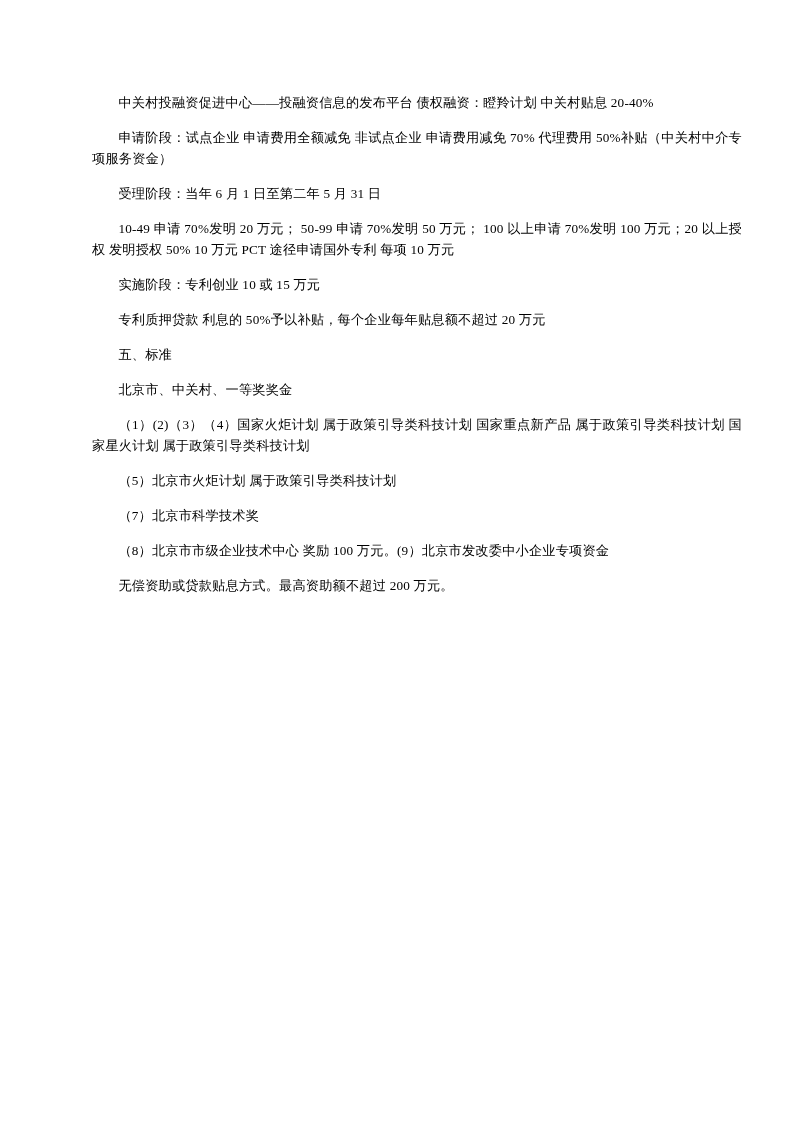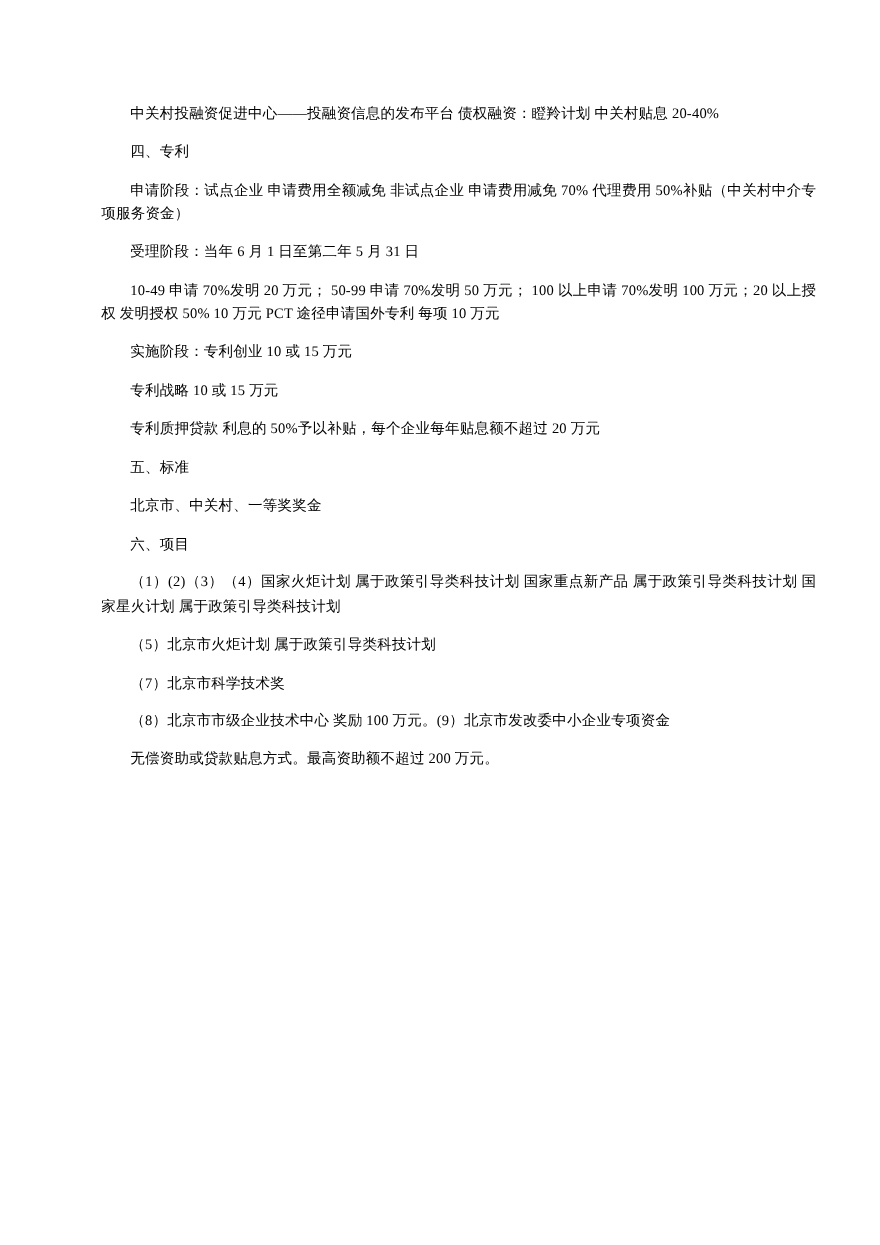--- a/index.html
+++ b/index.html
@@ -38,29 +38,26 @@
   p.para:last-child {
     margin-bottom: 0;
   }
 </style>
 </head>
 <body>
 
 <div class="page">
   <div class="doc-body">
     <p class="para">中关村投融资促进中心——投融资信息的发布平台  债权融资：瞪羚计划  中关村贴息 20-40%</p>
-    <p class="para heading">四、专利</p>
     <p class="para">申请阶段：试点企业  申请费用全额减免  非试点企业  申请费用减免 70%  代理费用  50%补贴（中关村中介专项服务资金）</p>
     <p class="para">受理阶段：当年 6 月 1 日至第二年 5 月 31 日</p>
     <p class="para">10-49  申请  70%发明  20 万元；  50-99 申请  70%发明  50 万元；  100 以上申请  70%发明  100 万元；20 以上授权  发明授权 50%  10 万元  PCT 途径申请国外专利  每项 10 万元</p>
     <p class="para">实施阶段：专利创业  10 或 15 万元</p>
-    <p class="para">专利战略  10 或 15 万元</p>
     <p class="para">专利质押贷款  利息的 50%予以补贴，每个企业每年贴息额不超过 20 万元</p>
     <p class="para heading">五、标准</p>
     <p class="para">北京市、中关村、一等奖奖金</p>
-    <p class="para heading">六、项目</p>
     <p class="para">（1）(2)（3）（4）国家火炬计划  属于政策引导类科技计划  国家重点新产品  属于政策引导类科技计划  国家星火计划  属于政策引导类科技计划</p>
     <p class="para">（5）北京市火炬计划  属于政策引导类科技计划</p>
     <p class="para">（7）北京市科学技术奖</p>
     <p class="para">（8）北京市市级企业技术中心  奖励 100 万元。(9）北京市发改委中小企业专项资金</p>
     <p class="para">无偿资助或贷款贴息方式。最高资助额不超过 200 万元。</p>
   </div>
 </div>
 
 </body></html>

